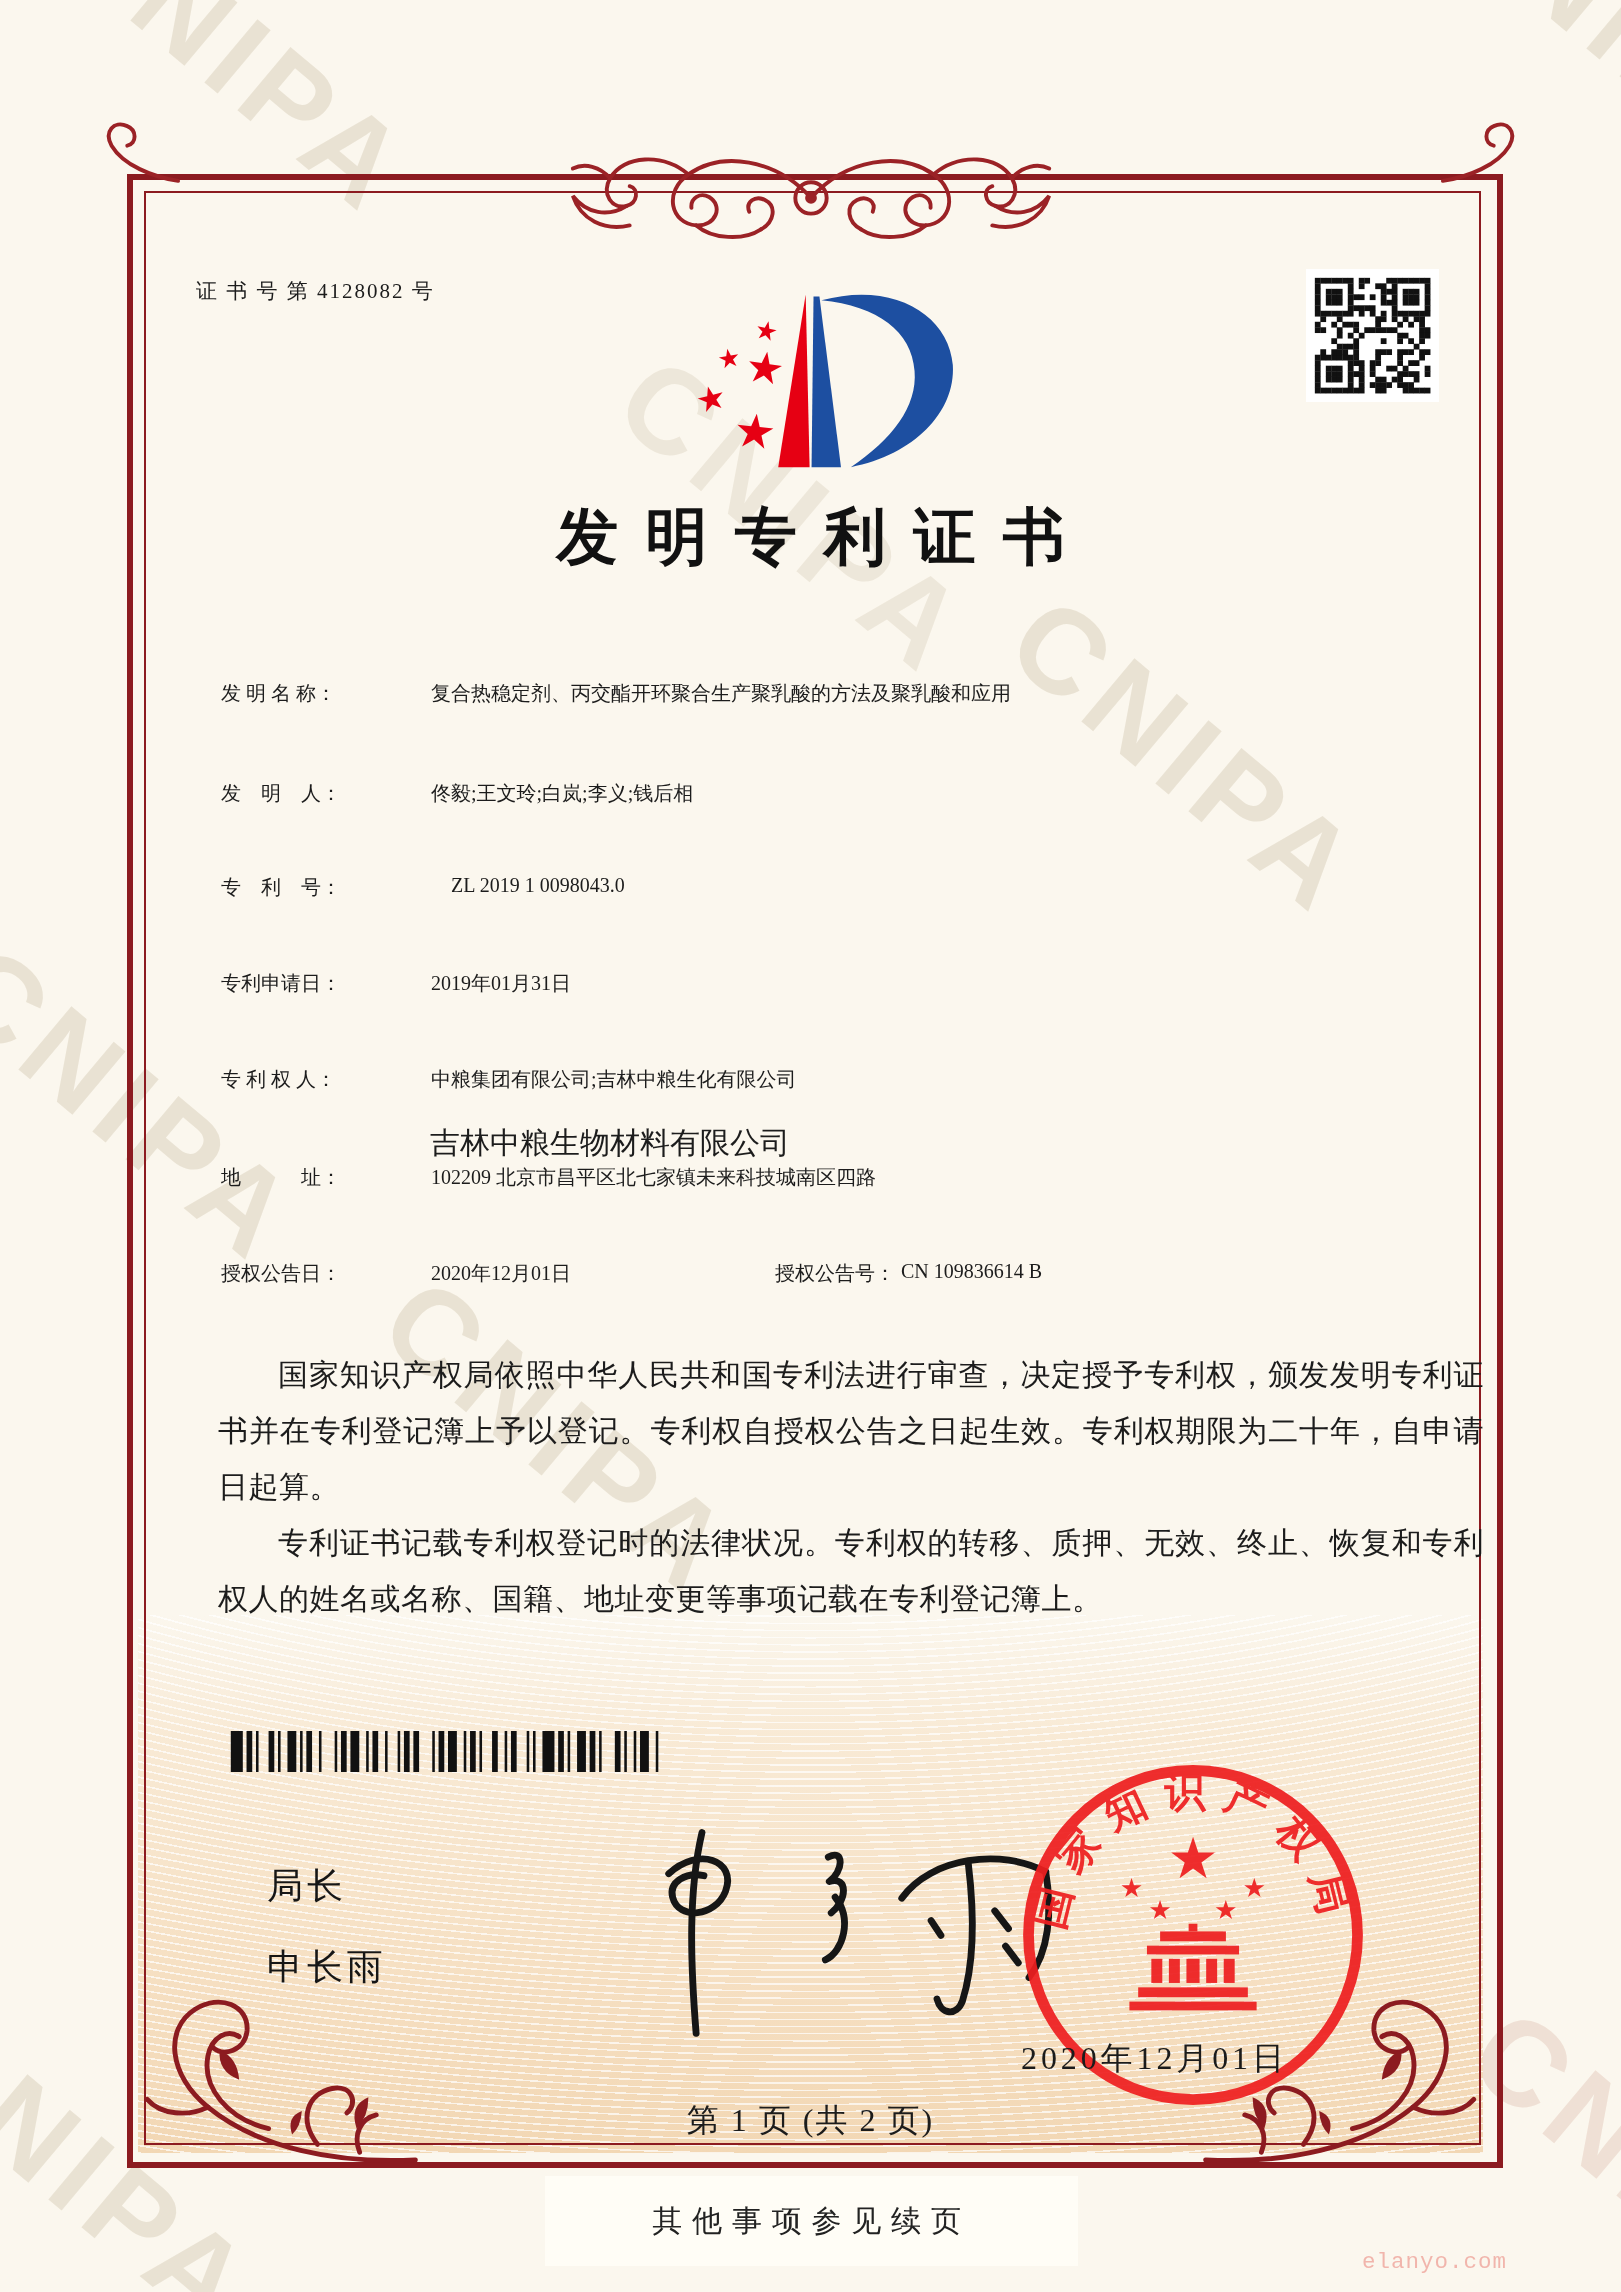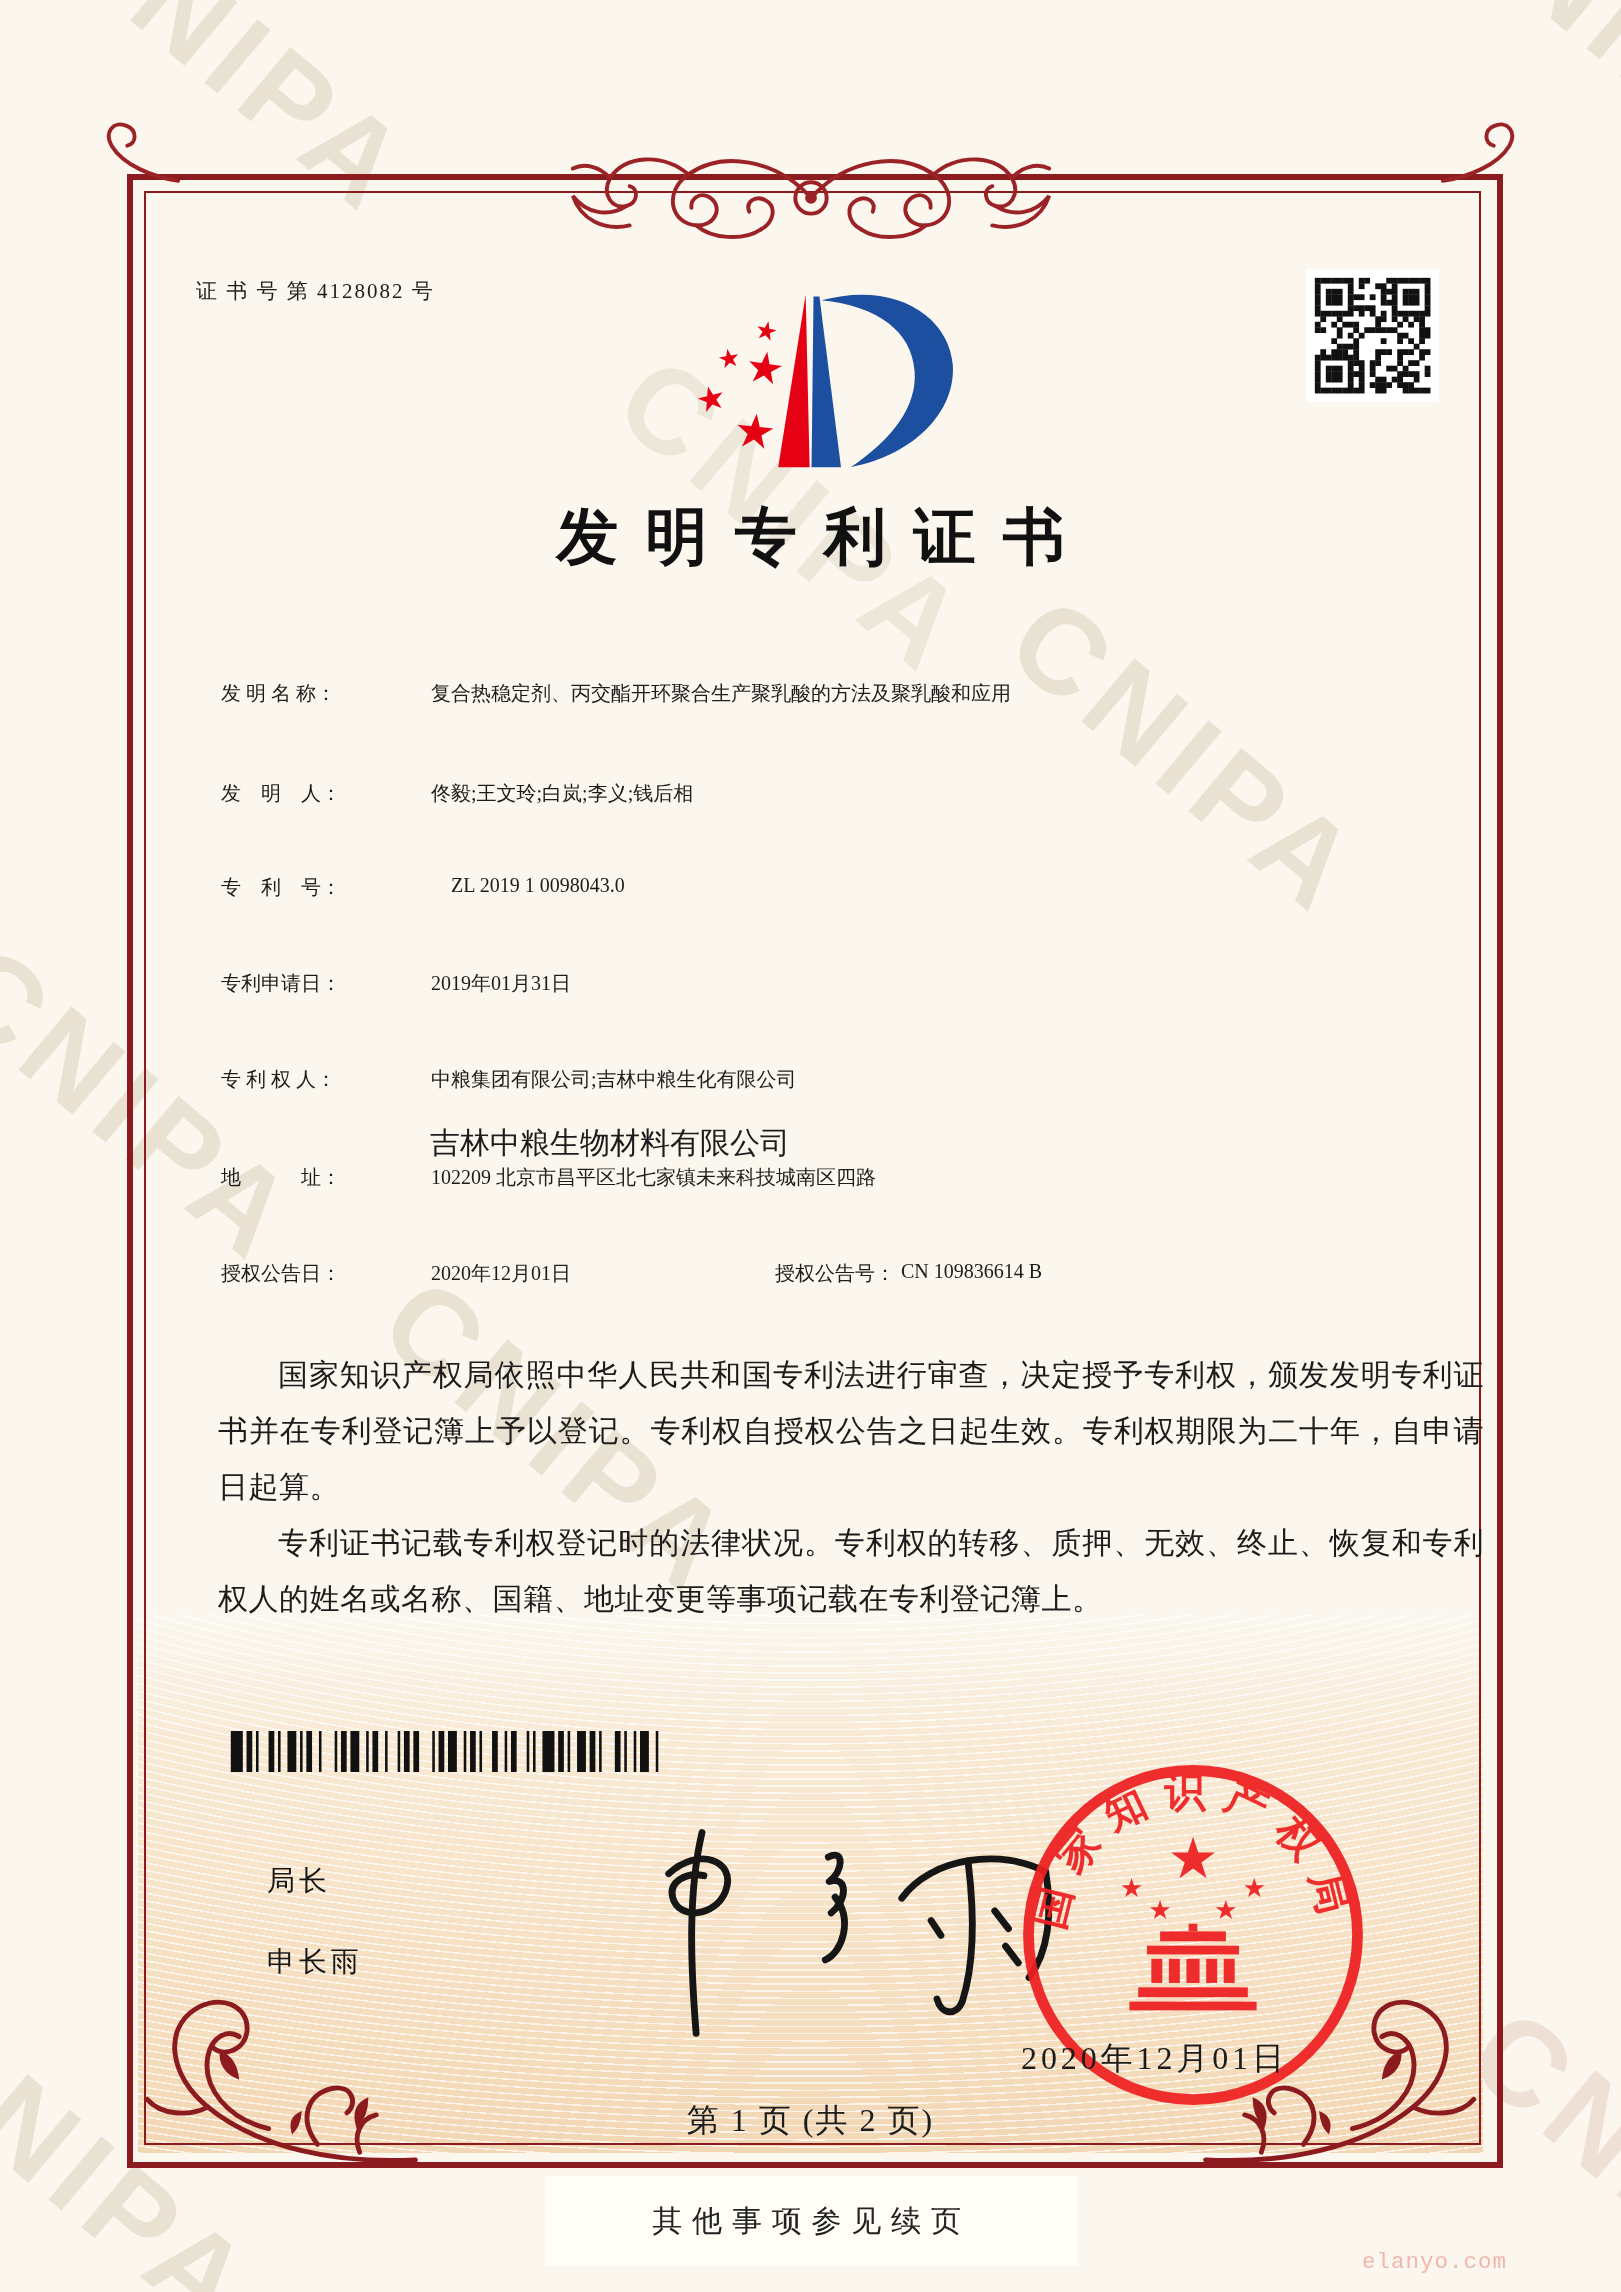--- a/index.html
+++ b/index.html
@@ -58,21 +58,21 @@
   .val-line2{position:absolute;left:430px;font-size:30px;z-index:5;}
   .grant-col2{position:absolute;left:554px;top:0;display:flex;}
   .grant-col2 .lbl{width:auto;margin-right:5.9px;}
   
   .legal{position:absolute;left:218px;width:1266px;z-index:5;font-size:30px;line-height:56px;
          text-align:justify;letter-spacing:0.5px;}
   .legal p{margin:0;text-indent:2em;}
   
   .barcode{position:absolute;left:230px;top:1731px;z-index:5;}
   .director-title,.director-name{
-    position:absolute;left:267px;z-index:5;font-size:28px;
+    position:absolute;left:267px;z-index:5;font-size:36px;
     font-family:"Liberation Sans","DejaVu Sans",sans-serif;color:#161616;letter-spacing:3.9px;
   }
   .director-title{top:1862px;}
   .director-name{top:1943px;}
   .signature{position:absolute;left:608px;top:1803px;z-index:6;}
   .seal{position:absolute;left:1005px;top:1747px;z-index:6;}
   .seal-date{
     position:absolute;left:1021px;top:2037px;z-index:7;font-size:32px;letter-spacing:3.9px;
     color:#1b1b1b;white-space:pre;
   }

